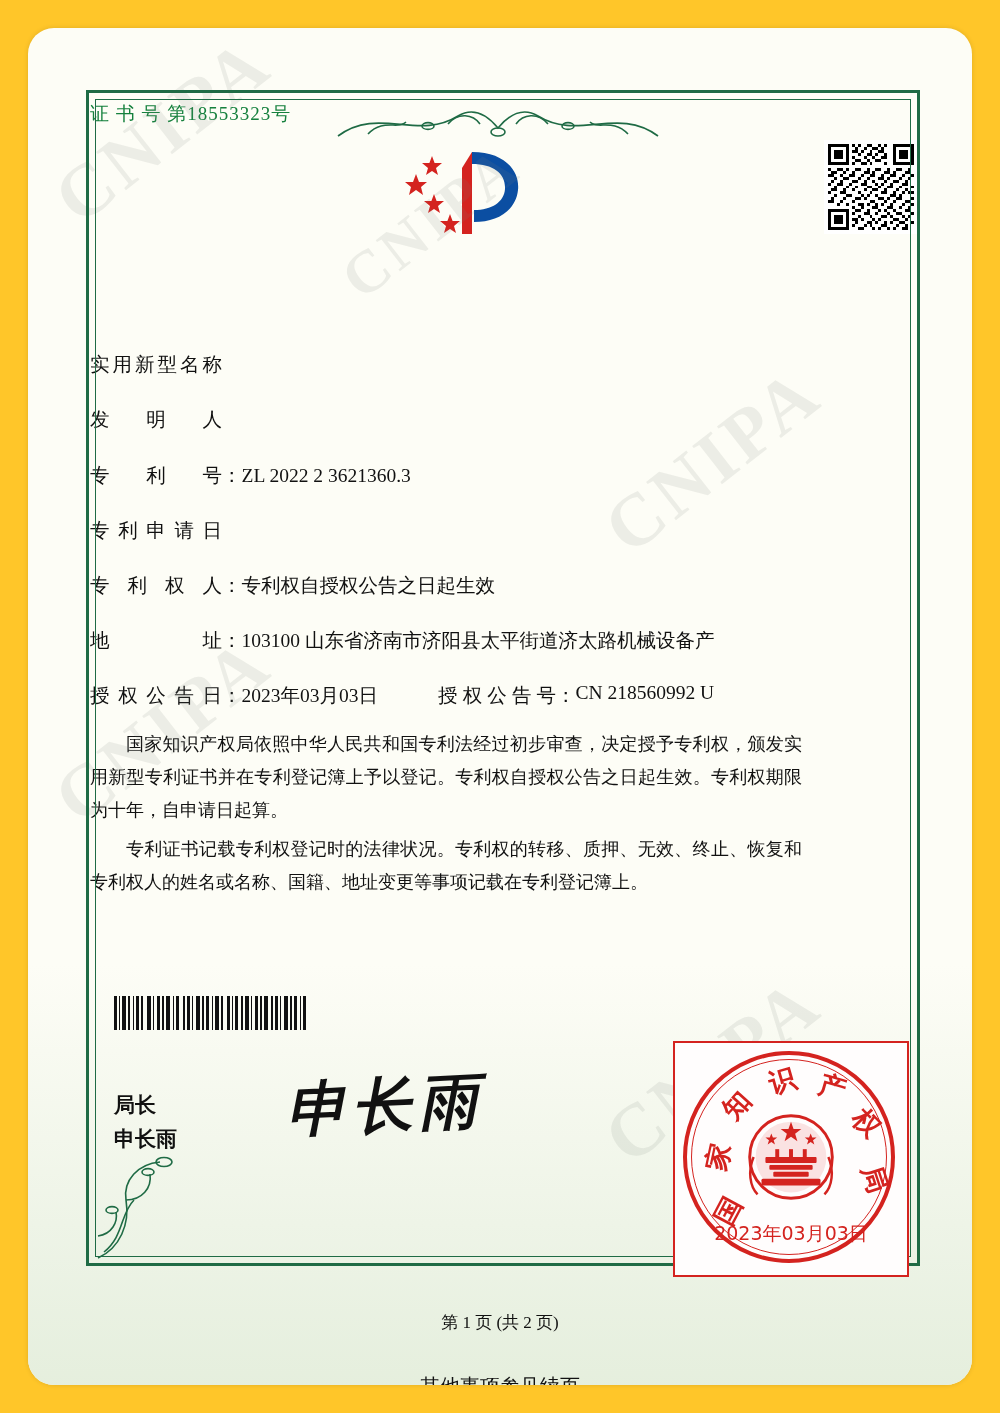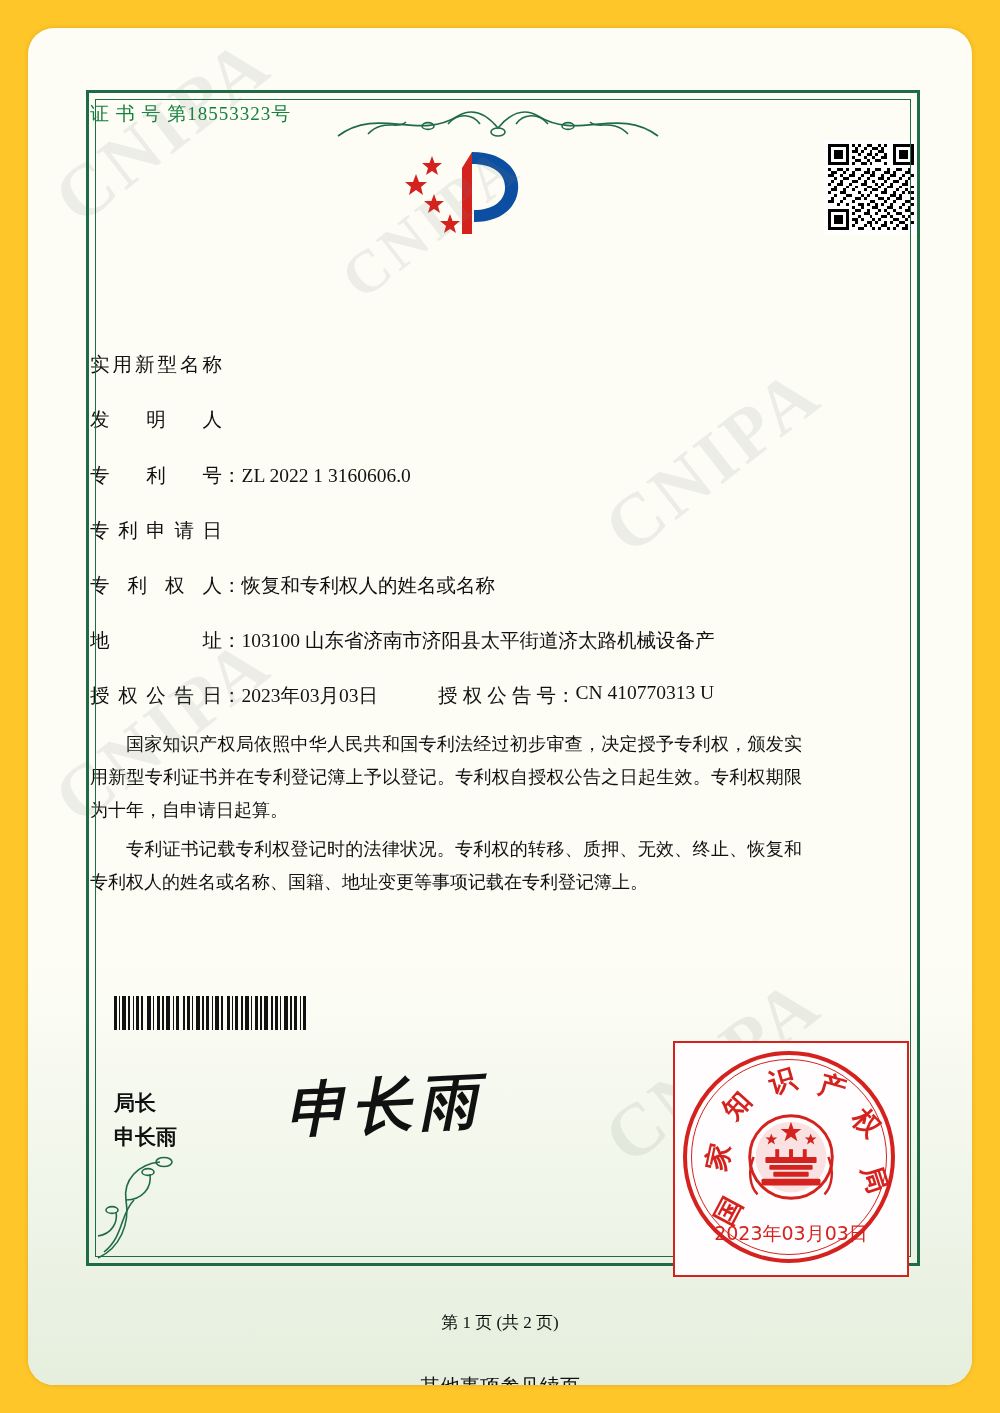--- a/index.html
+++ b/index.html
@@ -195,21 +195,21 @@
 
   
   .sig-label {
     position: absolute;
     left: 86px; top: 1060px;
     font-size: 21px;
     font-weight: bold;
     line-height: 34px;
     color: #111;
     z-index: 6;
-    font-family: Liberation Mono, monospace;
+    font-family: Liberation Serif, serif;
   }
   .sig-script {
     position: absolute;
     left: 258px; top: 1038px;
     font-size: 60px;
     color: #111;
     font-family: "DejaVu Serif", serif;
     font-style: italic;
     font-weight: bold;
     letter-spacing: 6px;
@@ -579,21 +579,21 @@
       </span>
     </div>
 
     <div class="row">
       <span class="lbl">
         <span>专</span>
           <span>利</span>
           <span>号</span>
       </span>
       <span class="val">
-        <span>：</span><span>ZL 2022 1 3160606.0</span>
+        <span>：</span><span>ZL 2022 2 3621360.3</span>
       </span>
     </div>
 
     <div class="row">
       <span class="lbl">
         <span>专</span>
           <span>利</span>
           <span>申</span>
           <span>请</span>
           <span>日</span>
@@ -601,21 +601,21 @@
     </div>
 
     <div class="row">
       <span class="lbl">
         <span>专</span>
           <span>利</span>
           <span>权</span>
           <span>人</span>
       </span>
       <span class="val">
-        <span>：</span><span>恢复和专利权人的姓名或名称</span>
+        <span>：</span><span>专利权自授权公告之日起生效</span>
       </span>
     </div>
 
     <div class="row">
       <span class="lbl">
         <span>地</span>
           <span>址</span>
       </span>
       <span class="val">
         <span>：</span><span>103100 山东省济南市济阳县太平街道济太路机械设备产</span>
@@ -636,21 +636,21 @@
       </span>
       <span class="grp">
         <span class="lbl3">
           <span>授</span>
             <span>权</span>
             <span>公</span>
             <span>告</span>
             <span>号</span>
         </span>
         <span>：</span>
-          <span>CN 410770313 U</span>
+          <span>CN 218560992 U</span>
       </span>
     </div>
 
   </div>
 
   <div class="paras">
     <p>国家知识产权局依照中华人民共和国专利法经过初步审查，决定授予专利权，颁发实用新型专利证书并在专利登记簿上予以登记。专利权自授权公告之日起生效。专利权期限为十年，自申请日起算。</p>
     <p>专利证书记载专利权登记时的法律状况。专利权的转移、质押、无效、终止、恢复和专利权人的姓名或名称、国籍、地址变更等事项记载在专利登记簿上。</p>
   </div>
 

